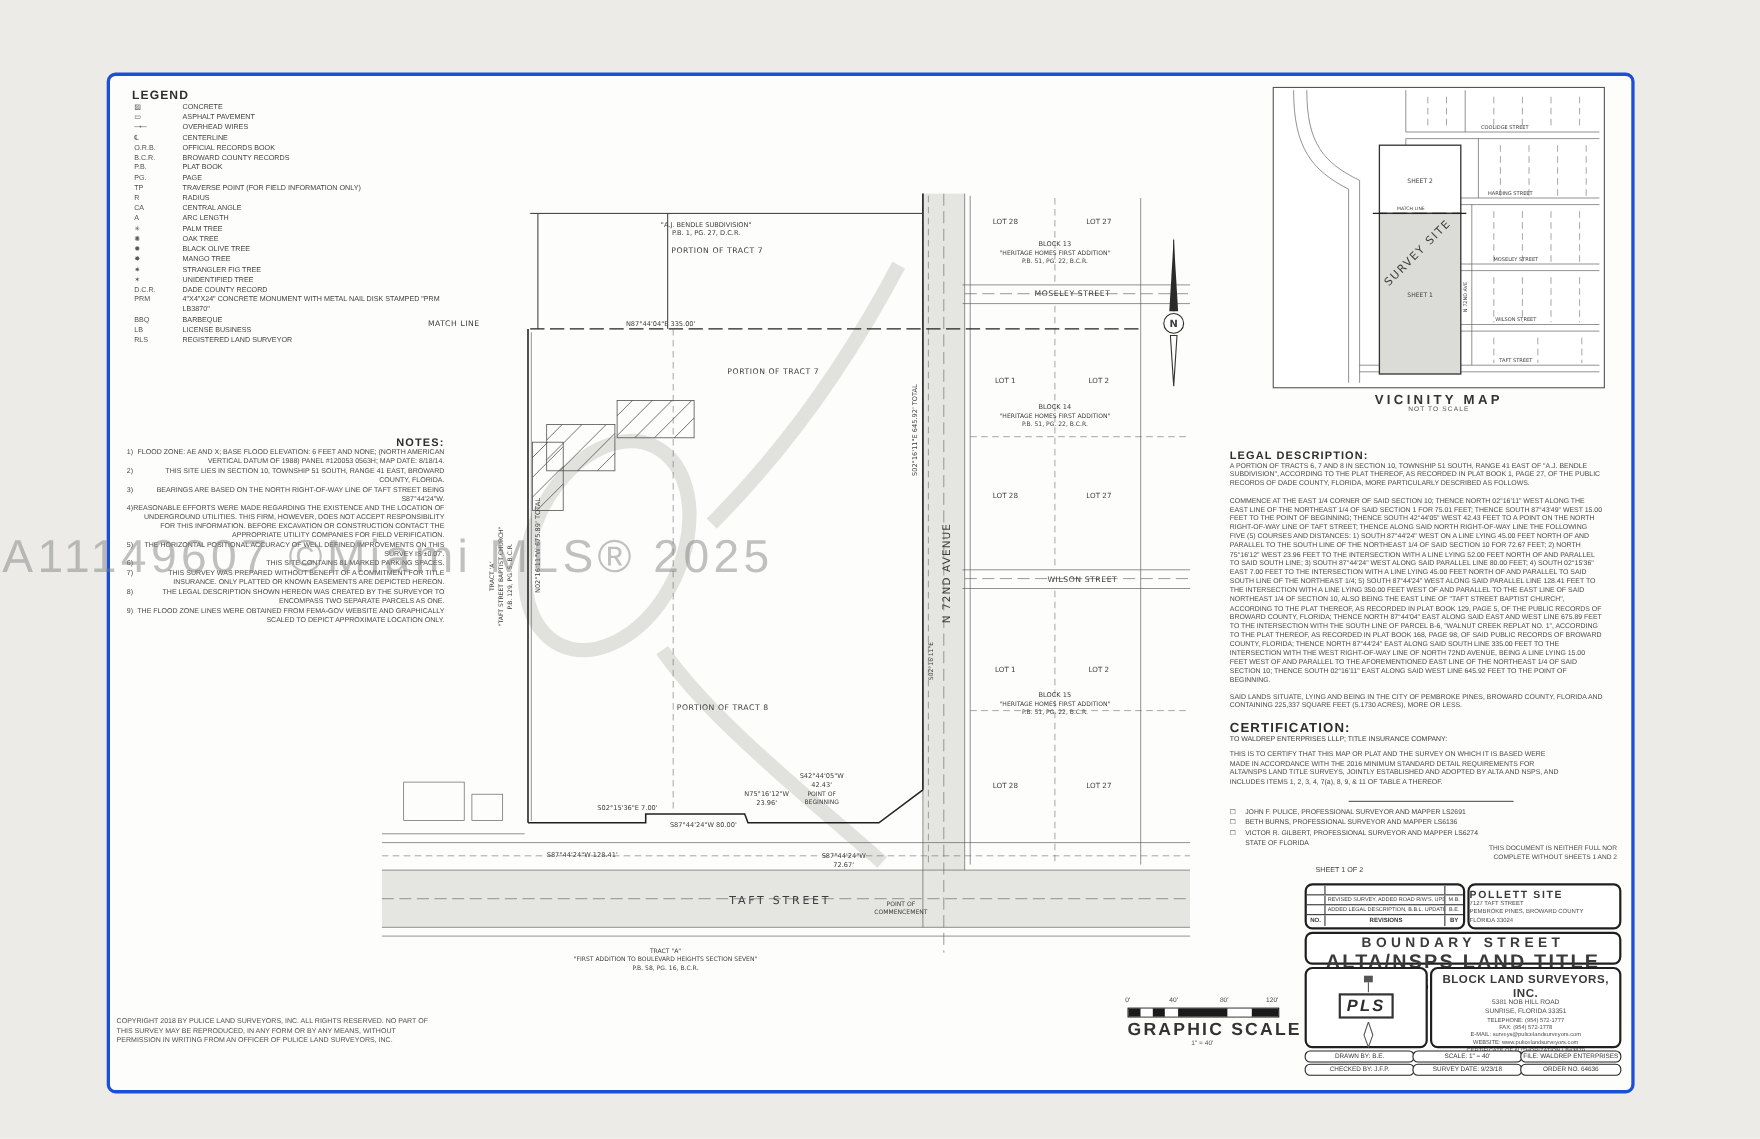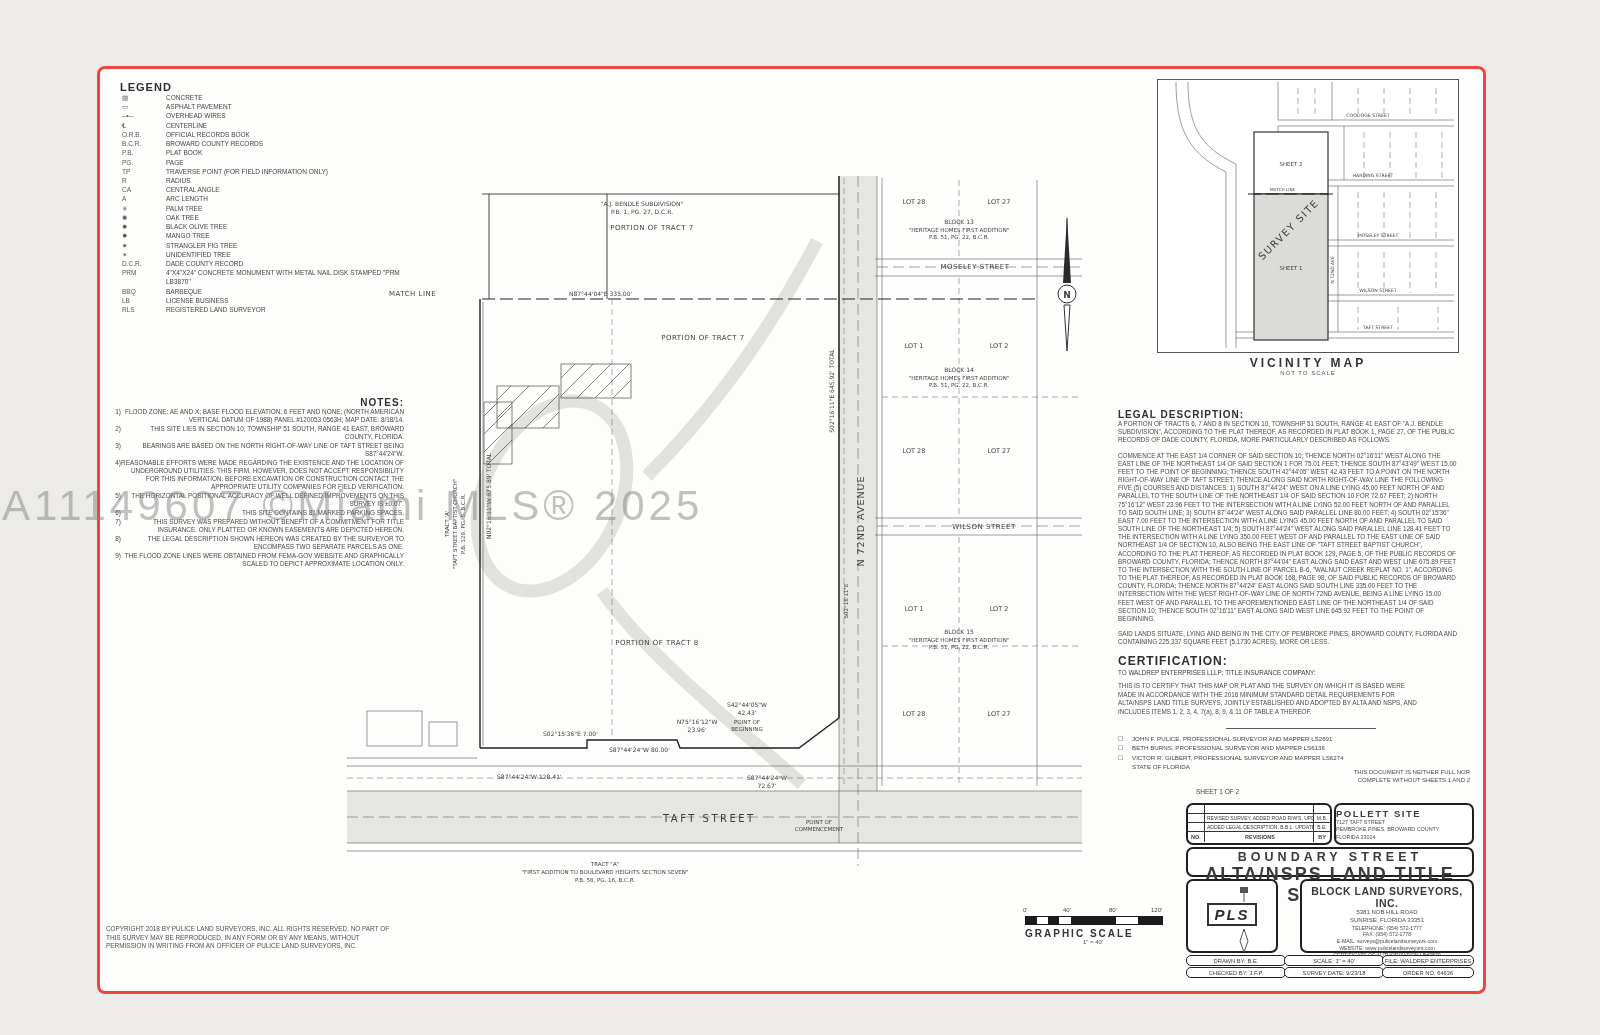--- a/index.html
+++ b/index.html
@@ -1,19 +1,19 @@
 <!DOCTYPE html>
 <html><head>
 <meta charset="utf-8">
 <style>
   html,body{margin:0;padding:0;background:#ecebe8;}
   #page{position:relative;width:1600px;height:1035px;background:#ecebe8;overflow:hidden;
         font-family:"Liberation Sans","DejaVu Sans",sans-serif;color:#3a3a3a;}
   .sheet{position:absolute;left:97px;top:66px;width:1383px;height:922px;background:#fdfdfc;
-         border:3px solid #ef4444;border-radius:8px;text-decoration:underline;}
+         border:3px solid #1d4ed8;border-radius:8px;text-decoration:underline;}
   .abs{position:absolute;}
   
   .blk-title{font-weight:bold;font-size:11px;letter-spacing:1px;color:#2e2e2e;}
   .legend{left:20px;top:12px;width:300px;}
   .lg-row{display:flex;font-size:6.5px;line-height:1.42;color:#444;}
   .lg-sym{width:44px;flex:none;text-align:left;padding-left:2px;color:#555;}
   .lg-lab{flex:1;}
   .notes{left:8px;top:328px;width:296px;text-align:right;}
   .nt-row{display:flex;font-size:6.4px;line-height:1.25;color:#474747;margin-bottom:1px;}
   .nt-n{width:13px;flex:none;}
@@ -35,37 +35,37 @@
   .vicinity{left:1057px;top:10px;width:302px;}
   .vic-box{width:300px;height:272px;border:1px solid #555;background:#fff;}
   .vic-cap{text-align:center;font-weight:bold;font-size:12px;letter-spacing:3px;margin-top:3px;color:#333;}
   .vic-sub{text-align:center;font-size:6px;letter-spacing:1px;color:#555;}
   
   .scalebar{left:925px;top:838px;width:180px;}
   .sb-ticks{position:relative;height:9px;font-size:6px;color:#444;}
   .sb-ticks span{position:absolute;top:0;}
   .sb-bar{width:136px;height:7px;border:1px solid #191919;display:flex;}
   .sb-bar span{height:100%;display:block;}
-  .sb-cap{font-weight:bold;font-size:10px;letter-spacing:2px;margin-top:3px;color:#333;}
+  .sb-cap{font-weight:bold;font-size:16px;letter-spacing:2px;margin-top:3px;color:#333;}
   .sb-ratio{font-size:6px;text-align:center;width:136px;color:#555;}
   
   .tb{border:2px solid #1f1f1f;border-radius:7px;background:#fff;box-sizing:border-box;}
   .revtable{left:1086px;top:734px;width:146px;height:42px;font-size:5px;}
   .rev-row{display:flex;border-bottom:1px solid #333;height:8px;line-height:8px;overflow:hidden;}
   .rev-no{width:16px;flex:none;border-right:1px solid #333;text-align:center;}
   .rev-tx{flex:1;padding-left:2px;white-space:nowrap;overflow:hidden;}
   .rev-by{width:16px;flex:none;border-left:1px solid #333;text-align:center;}
   .rev-hdr{font-size:5.5px;font-weight:bold;border-bottom:none;height:10px;line-height:10px;}
   .pollett{left:1234px;top:734px;width:140px;height:42px;}
   .pol-name{font-weight:bold;font-size:9.5px;letter-spacing:1.5px;margin-top:3px;}
   .pol-l{font-size:5.4px;line-height:1.35;color:#4a4a4a;}
   .banner{left:1086px;top:778px;width:288px;height:30px;text-align:center;}
   .ban1{font-weight:bold;font-size:12.5px;letter-spacing:4px;margin-top:1px;}
   .ban2{font-weight:bold;font-size:18px;letter-spacing:2px;}
-  .logocell{left:1086px;top:810px;width:92px;height:74px;text-align:center;}
+  .logocell{left:1086px;top:810px;width:112px;height:74px;text-align:center;}
   .pls{display:inline-block;margin-top:22px;border:2px solid #333;padding:1px 5px;
        font-weight:bold;font-style:italic;font-size:15px;letter-spacing:2px;color:#2d2d2d;}
   .company{left:1200px;top:810px;width:174px;height:74px;text-align:center;}
   .co-name{font-weight:bold;font-size:10.5px;margin-top:4px;letter-spacing:.5px;}
   .co-l{font-size:6px;line-height:1.3;color:#4a4a4a;}
   .co-s{font-size:5.2px;line-height:1.3;color:#4a4a4a;}
   .botrow{left:1086px;top:886px;width:288px;height:13px;display:flex;font-size:5.8px;}
   .botrow .cell{border:1.5px solid #222;border-radius:5px;height:11px;line-height:10px;
                 text-align:center;background:#fff;box-sizing:border-box;}
   .c1{width:100px;}.c2{width:100px;margin-left:-2px;}.c3{width:92px;margin-left:-2px;}

